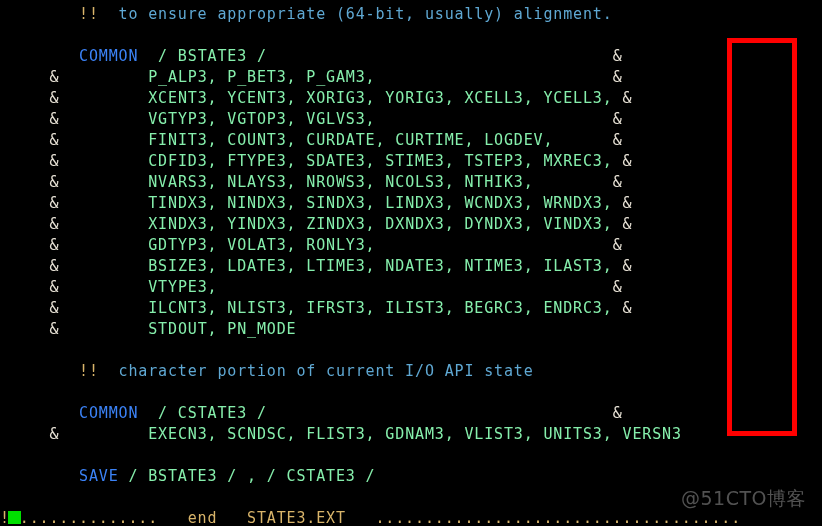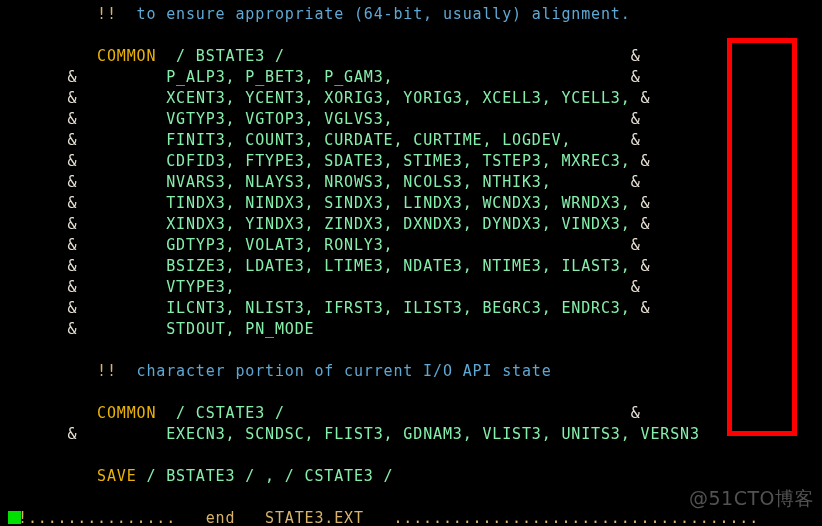--- a/index.html
+++ b/index.html
@@ -31,26 +31,26 @@
     color: #d8d8d8;
   }
   .line {
     height: 21px;
     white-space: pre;
     color: #cfd6e0;
   }
   .line.blank { color: transparent; }
 
   
-  #code { padding-top: 4px; box-sizing: border-box; padding-left: 18px; }
+  #code { padding-top: 4px; box-sizing: border-box; }
 
   
   .cmt   { color: #5fa8d3; }      
   .bang  { color: #d8b46a; }      
-  .kw    { color: #eab308; }      
+  .kw    { color: #3b82f6; }      
   .amp   { color: #e6e0d4; }      
   .id    { color: #86efac; }
   .dots  { color: #d8b46a; }
 
   
   #redbox {
     position: absolute;
     border: 5px solid #ff0000;
     background: transparent;
     pointer-events: none;
@@ -77,15 +77,15 @@
 <body>
 
 <div id="screen">
 
   <div id="code"><div class="line">        <span class="bang">!!</span>  <span class="cmt">to ensure appropriate (64-bit, usually) alignment.</span></div><div class="line blank">&nbsp;</div><div class="line">        <span class="kw">COMMON</span><span class="id">  / BSTATE3 /</span>                                   <span class="amp">&amp;</span></div><div class="line">     <span class="amp">&amp;</span>         <span class="id">P_ALP3, P_BET3, P_GAM3,</span>                        <span class="amp">&amp;</span></div><div class="line">     <span class="amp">&amp;</span>         <span class="id">XCENT3, YCENT3, XORIG3, YORIG3, XCELL3, YCELL3,</span> <span class="amp">&amp;</span></div><div class="line">     <span class="amp">&amp;</span>         <span class="id">VGTYP3, VGTOP3, VGLVS3,</span>                        <span class="amp">&amp;</span></div><div class="line">     <span class="amp">&amp;</span>         <span class="id">FINIT3, COUNT3, CURDATE, CURTIME, LOGDEV,</span>      <span class="amp">&amp;</span></div><div class="line">     <span class="amp">&amp;</span>         <span class="id">CDFID3, FTYPE3, SDATE3, STIME3, TSTEP3, MXREC3,</span> <span class="amp">&amp;</span></div><div class="line">     <span class="amp">&amp;</span>         <span class="id">NVARS3, NLAYS3, NROWS3, NCOLS3, NTHIK3,</span>        <span class="amp">&amp;</span></div><div class="line">     <span class="amp">&amp;</span>         <span class="id">TINDX3, NINDX3, SINDX3, LINDX3, WCNDX3, WRNDX3,</span> <span class="amp">&amp;</span></div><div class="line">     <span class="amp">&amp;</span>         <span class="id">XINDX3, YINDX3, ZINDX3, DXNDX3, DYNDX3, VINDX3,</span> <span class="amp">&amp;</span></div><div class="line">     <span class="amp">&amp;</span>         <span class="id">GDTYP3, VOLAT3, RONLY3,</span>                        <span class="amp">&amp;</span></div><div class="line">     <span class="amp">&amp;</span>         <span class="id">BSIZE3, LDATE3, LTIME3, NDATE3, NTIME3, ILAST3,</span> <span class="amp">&amp;</span></div><div class="line">     <span class="amp">&amp;</span>         <span class="id">VTYPE3,</span>                                        <span class="amp">&amp;</span></div><div class="line">     <span class="amp">&amp;</span>         <span class="id">ILCNT3, NLIST3, IFRST3, ILIST3, BEGRC3, ENDRC3,</span> <span class="amp">&amp;</span></div><div class="line">     <span class="amp">&amp;</span>         <span class="id">STDOUT, PN_MODE</span></div><div class="line blank">&nbsp;</div><div class="line">        <span class="bang">!!</span>  <span class="cmt">character portion of current I/O API state</span></div><div class="line blank">&nbsp;</div><div class="line">        <span class="kw">COMMON</span><span class="id">  / CSTATE3 /</span>                                   <span class="amp">&amp;</span></div><div class="line">     <span class="amp">&amp;</span>         <span class="id">EXECN3, SCNDSC, FLIST3, GDNAM3, VLIST3, UNITS3, VERSN3</span></div><div class="line blank">&nbsp;</div><div class="line">        <span class="kw">SAVE</span><span class="id"> / BSTATE3 / , / CSTATE3 /</span></div><div class="line blank">&nbsp;</div><div class="line"><span class="bang">!</span><span class="dots">...............   end   STATE3.EXT   .....................................</span></div></div>
 
   <div id="redbox" style="left: 727px; top: 38px; width: 60px; height: 388px; border-color: rgb(255, 0, 0);"></div>
 
   <div id="cursor" style="left: 8px; top: 511px; width: 13px; height: 13px; background: rgb(0, 224, 0);"></div>
 
-  <div id="watermark" style="right: 8px; top: 486px; color: rgb(110, 110, 110);">@51CTO博客</div>
+  <div id="watermark" style="right: 16px; top: 486px; color: rgb(110, 110, 110);">@51CTO博客</div>
 
 </div>
 
 </body></html>

